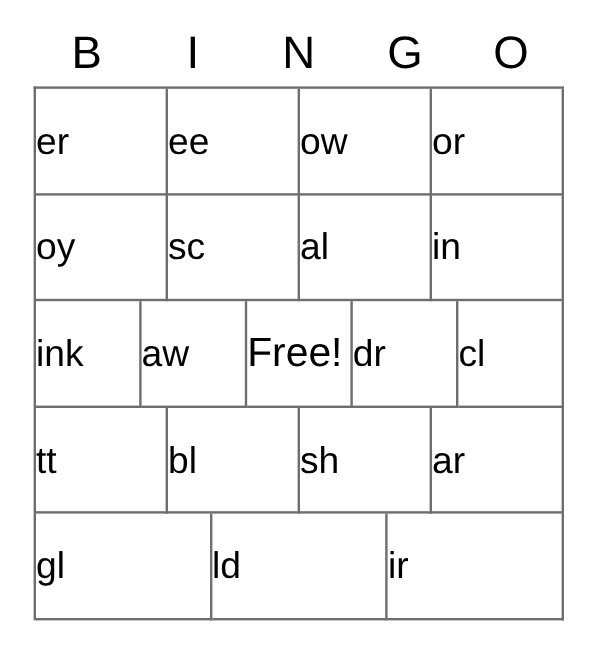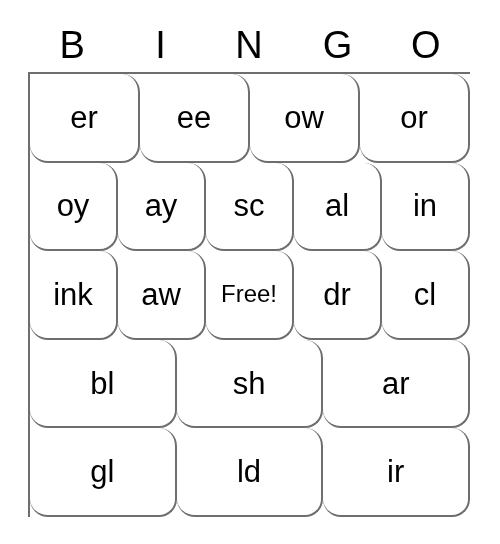--- a/index.html
+++ b/index.html
@@ -52,34 +52,33 @@
     display: flex;
     height: 88.6px;
   }
   .grid-cell {
     flex: 1 1 0;
     border-right: 2px solid #6e6e6e;
     border-bottom: 2px solid #6e6e6e;
     box-sizing: border-box;
     display: flex;
     align-items: center;
-    justify-content: center;
+    justify-content: flex-start;
     overflow: hidden;
-    border-radius: 18px;
   }
   .cell-text {
     font-size: 31px;
     font-weight: 400;
     line-height: 1;
     white-space: nowrap;
     color: #000;
     user-select: none;
   }
   .grid-cell.free .cell-text {
-    font-size: 24px;
+    font-size: 34px;
   }
 </style>
 </head>
 <body>
 
 <div id="bingo-card">
 
   <div class="header-row">
     <div class="header-cell">B</div>
     <div class="header-cell">I</div>
@@ -103,23 +102,20 @@
       <div class="grid-cell">
           <span class="cell-text">or</span>
         </div>
     </div>
 
     <div class="grid-row">
       <div class="grid-cell">
           <span class="cell-text">oy</span>
         </div>
       <div class="grid-cell">
-          <span class="cell-text">ay</span>
-        </div>
-      <div class="grid-cell">
           <span class="cell-text">sc</span>
         </div>
       <div class="grid-cell">
           <span class="cell-text">al</span>
         </div>
       <div class="grid-cell">
           <span class="cell-text">in</span>
         </div>
     </div>
 
@@ -136,20 +132,23 @@
       <div class="grid-cell">
           <span class="cell-text">dr</span>
         </div>
       <div class="grid-cell">
           <span class="cell-text">cl</span>
         </div>
     </div>
 
     <div class="grid-row">
       <div class="grid-cell">
+          <span class="cell-text">tt</span>
+        </div>
+      <div class="grid-cell">
           <span class="cell-text">bl</span>
         </div>
       <div class="grid-cell">
           <span class="cell-text">sh</span>
         </div>
       <div class="grid-cell">
           <span class="cell-text">ar</span>
         </div>
     </div>
 

